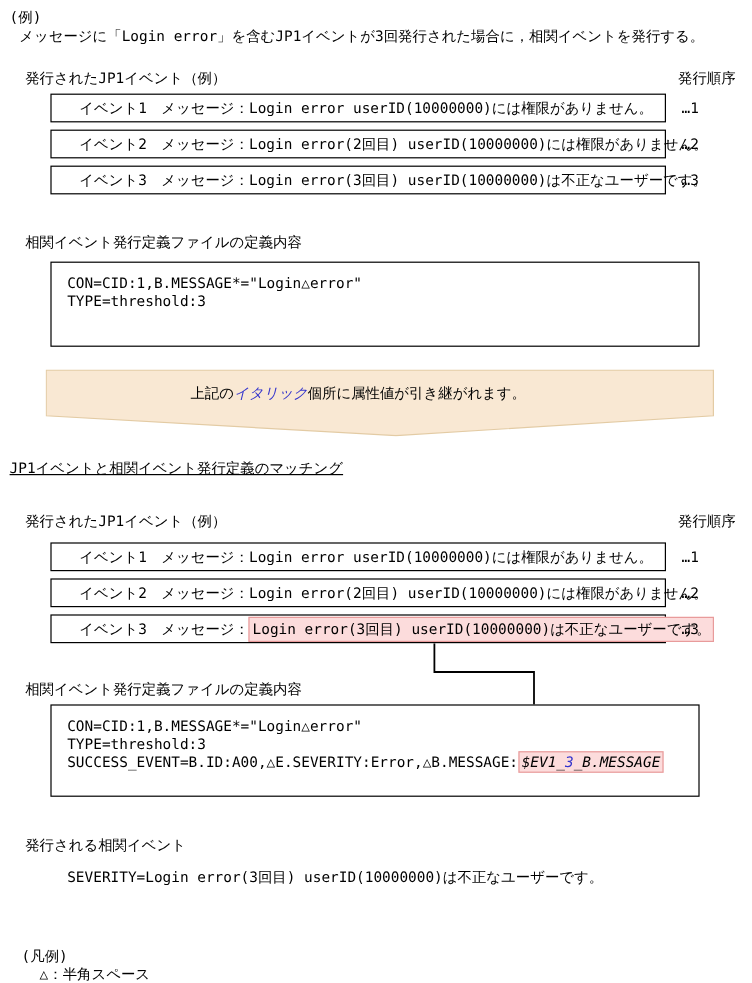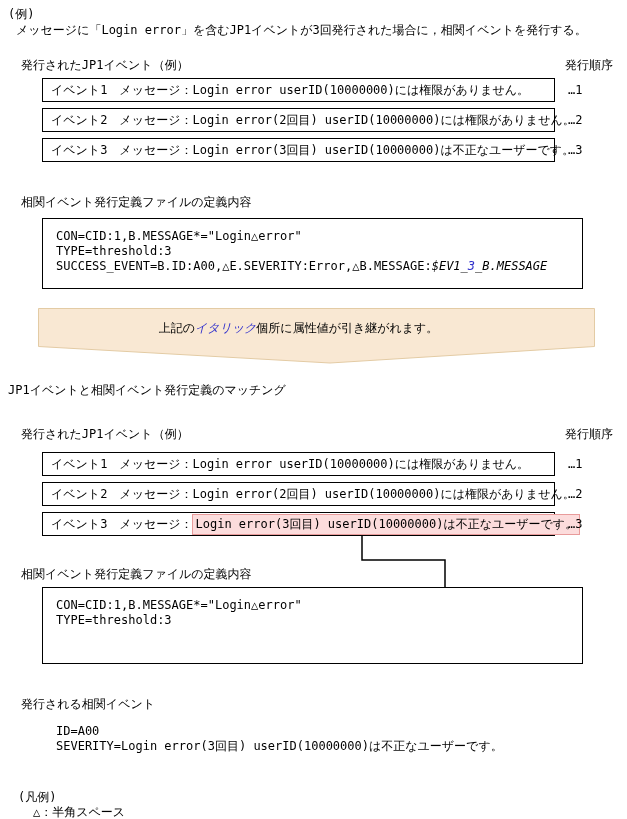--- a/index.html
+++ b/index.html
@@ -10,21 +10,21 @@
     font-family:"DejaVu Sans Mono","Liberation Mono",monospace;
     font-size:12px;
     color:#000;
     overflow:hidden;
   }
   .abs{position:absolute;white-space:nowrap;}
   .event-row{position:absolute;left:42px;display:flex;align-items:center;}
   .event-box{
     width:513px;height:24px;border:1px solid #000;
     display:flex;align-items:center;
-    padding-left:8px;box-sizing:border-box;white-space:nowrap;
+    padding-left:23px;box-sizing:border-box;white-space:nowrap;
     background:#fff;
   }
   .order{margin-left:13px;white-space:nowrap;}
   .def-box{
     position:absolute;left:42px;width:541px;
     border:1px solid #000;box-sizing:border-box;
     padding:10px 0 0 13px;line-height:15px;white-space:nowrap;
     background:#fff;
   }
   .hl{
@@ -71,33 +71,32 @@
       <span>イベント3　メッセージ：</span>
         <span>Login error(3回目) userID(10000000)は不正なユーザーです。</span>
     </div>
     <span class="order">…3</span>
   </div>
 
   <div class="abs" style="left:21px;top:194px;">相関イベント発行定義ファイルの定義内容</div>
   <div class="def-box" style="top:218px;height:71px;">
     <div>CON=CID:1,B.MESSAGE*="Login△error"</div>
     <div>TYPE=threshold:3</div>
-    <div><span>SUCCESS_EVENT=B.ID:A00,△E.SEVERITY:Error,△B.MESSAGE:</span><span class="var"><span>$EV1_</span><span class="blue">3</span><span>_B.MESSAGE</span></span></div>
   </div>
 
   <div class="abs" style="left:38px;top:308px;">
     <svg width="557" height="56" viewBox="0 0 557 56">
       <polygon points="0.5,0.5 556.5,0.5 556.5,38.5 292,55 0.5,38.5" style="fill:var(--banner-fill);stroke:var(--banner-border);stroke-width:1"></polygon>
     </svg>
   </div>
   <div class="banner-text">
     <span>上記の</span><span class="link">イタリック</span><span>個所に属性値が引き継がれます。</span>
   </div>
 
-  <div class="abs" style="left:8px;top:382px;">JP1イベントと相関イベント発行定義のマッチング</div>
+  <div class="abs" style="left:8px;top:382px;text-decoration:underline;">JP1イベントと相関イベント発行定義のマッチング</div>
 
   <div class="abs" style="left:21px;top:426px;">発行されたJP1イベント（例）</div>
   <div class="abs" style="left:565px;top:426px;">発行順序</div>
 
   <div class="event-row" style="top:452px;">
     <div class="event-box">
       <span>イベント1　メッセージ：</span>
         <span>Login error userID(10000000)には権限がありません。</span>
     </div>
     <span class="order">…1</span>
@@ -121,24 +120,24 @@
     <svg width="110" height="90" viewBox="0 0 110 90">
       <path d="M12,0 L12,24 L95,24 L95,68" fill="none" stroke="#000" stroke-width="1.5"></path>
       <polygon points="88,67 102,67 95,86" fill="#000"></polygon>
     </svg>
   </div>
 
   <div class="abs" style="left:21px;top:566px;">相関イベント発行定義ファイルの定義内容</div>
   <div class="def-box" style="top:587px;height:77px;">
     <div>CON=CID:1,B.MESSAGE*="Login△error"</div>
     <div>TYPE=threshold:3</div>
+    <div><span>SUCCESS_EVENT=B.ID:A00,△E.SEVERITY:Error,△B.MESSAGE:</span><span class="var hl"><span>$EV1_</span><span class="blue">3</span><span>_B.MESSAGE</span></span></div>
   </div>
 
   <div class="abs" style="left:21px;top:696px;text-align:right;">発行される相関イベント</div>
   <div class="abs" style="left:56px;top:724px;line-height:15px;">
-    <div>ID=A00</div>
     <div>SEVERITY=Login error(3回目) userID(10000000)は不正なユーザーです。</div>
   </div>
 
   <div class="abs" style="left:18px;top:789px;">(凡例)</div>
   <div class="abs" style="left:33px;top:804px;">△：半角スペース</div>
 
 </div>
 
 </body></html>

